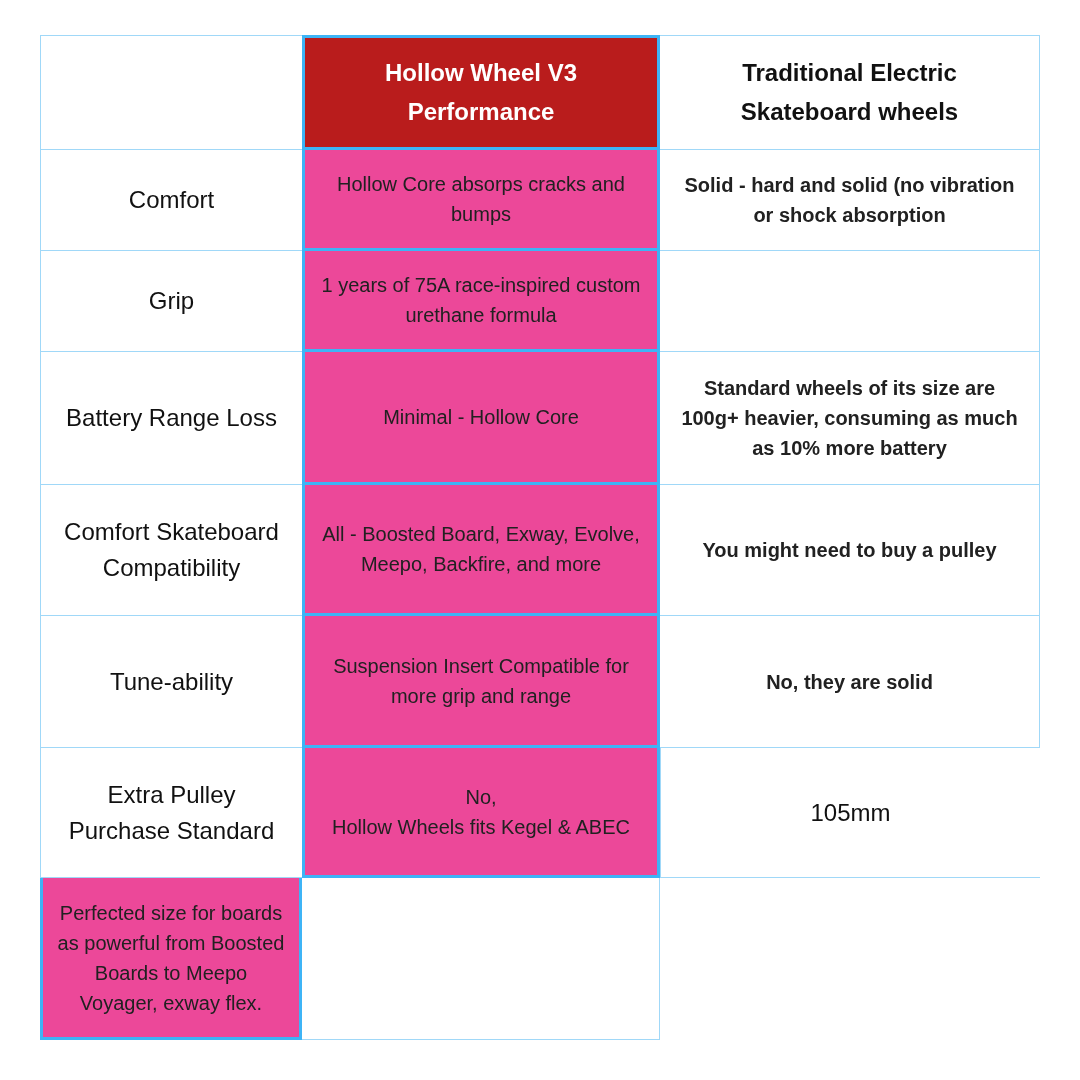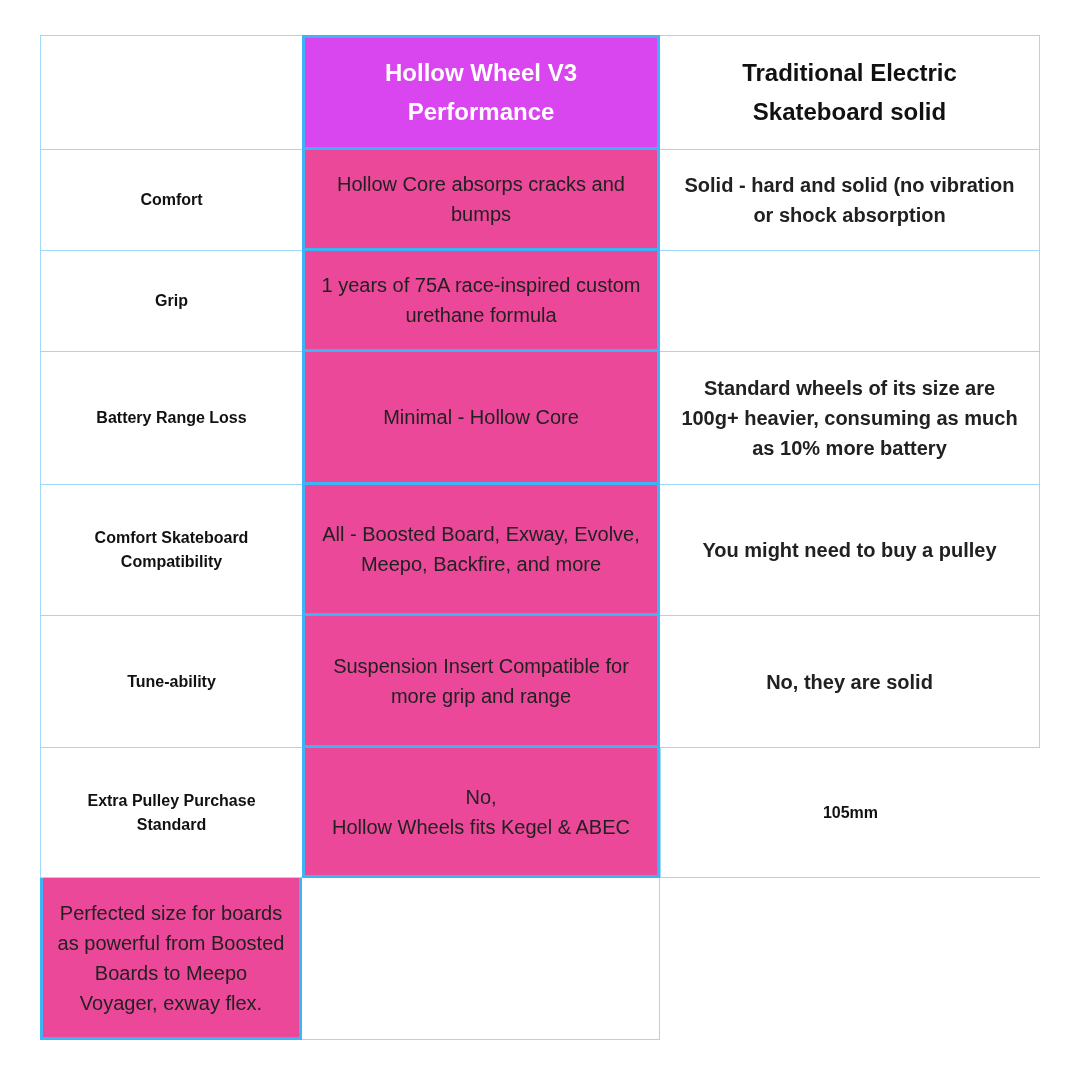--- a/index.html
+++ b/index.html
@@ -36,36 +36,36 @@
     padding: 6px 14px;
     white-space: pre-line;
     font-size: 20px;
     line-height: 1.5;
     color: #212121;
   }
   
   .c1 {
     border-left: 1.5px solid #A0D8F8;
     border-bottom: 1.5px solid #A0D8F8;
-    font-weight: 700;
-    font-size: 16px;
+    font-weight: 400;
+    font-size: 24px;
     color: #111111;
   }
   .c1.first { border-top: 1.5px solid #A0D8F8; }
   .c1.last  { border-bottom: 1.5px solid #A0D8F8; }
   
   .c2 {
     border-left: 3px solid #3DB4F6;
     border-right: 3px solid #3DB4F6;
     border-bottom: 3px solid #3DB4F6;
     background: #ec4899;
   }
   .c2.first {
     border-top: 3px solid #3DB4F6;
-    background: #d946ef;
+    background: #b91c1c;
     color: #FFFFFF;
     font-weight: 700;
     font-size: 24px;
     line-height: 1.6;
   }
   
   .c3 {
     border-right: 1.5px solid #A0D8F8;
     border-bottom: 1.5px solid #A0D8F8;
     font-weight: bold;
@@ -81,21 +81,21 @@
 </head>
 <body>
 
 <div class="canvas">
   <div class="comparison-table">
 
     <div class="cell c1 first"></div>
     <div class="cell c2 first">Hollow Wheel V3
 Performance</div>
     <div class="cell c3 first">Traditional Electric
-Skateboard solid</div>
+Skateboard wheels</div>
 
     <div class="cell c1">Comfort</div>
     <div class="cell c2">Hollow Core absorps cracks and bumps</div>
     <div class="cell c3">Solid - hard and solid (no vibration or shock absorption</div>
 
     <div class="cell c1">Grip</div>
     <div class="cell c2">1 years of 75A race-inspired custom urethane formula</div>
     <div class="cell c3"></div>
 
     <div class="cell c1">Battery Range Loss</div>

